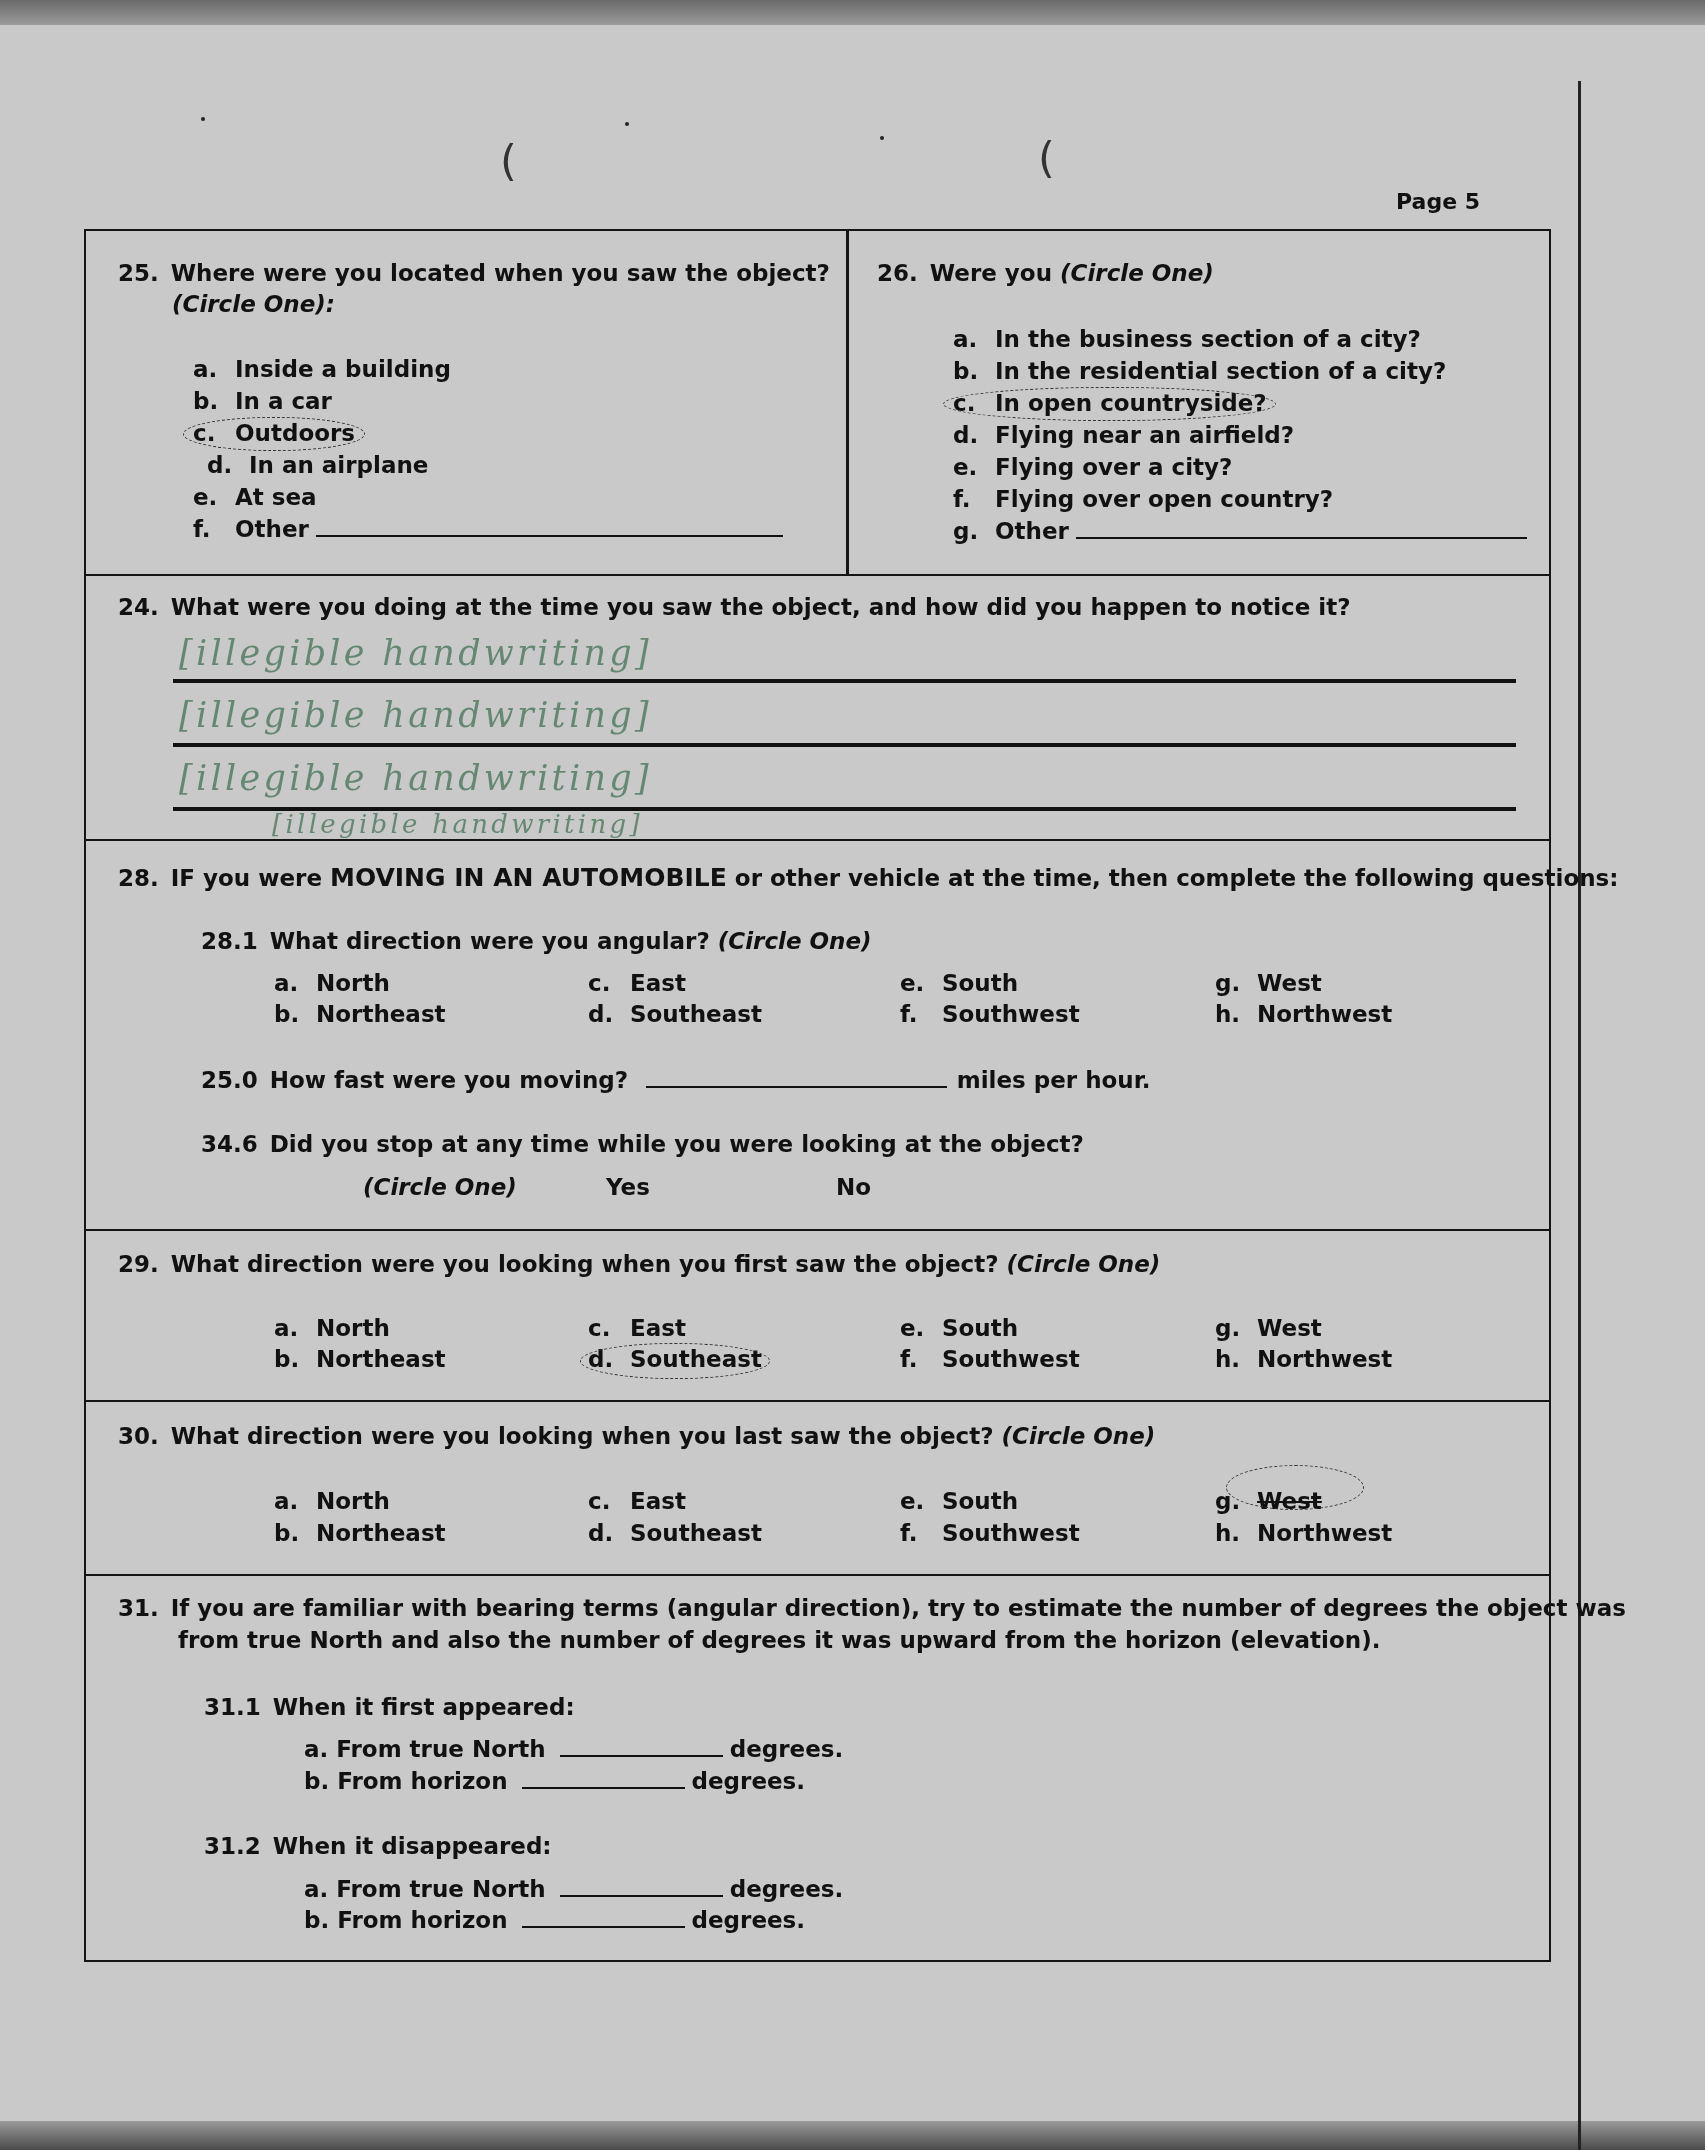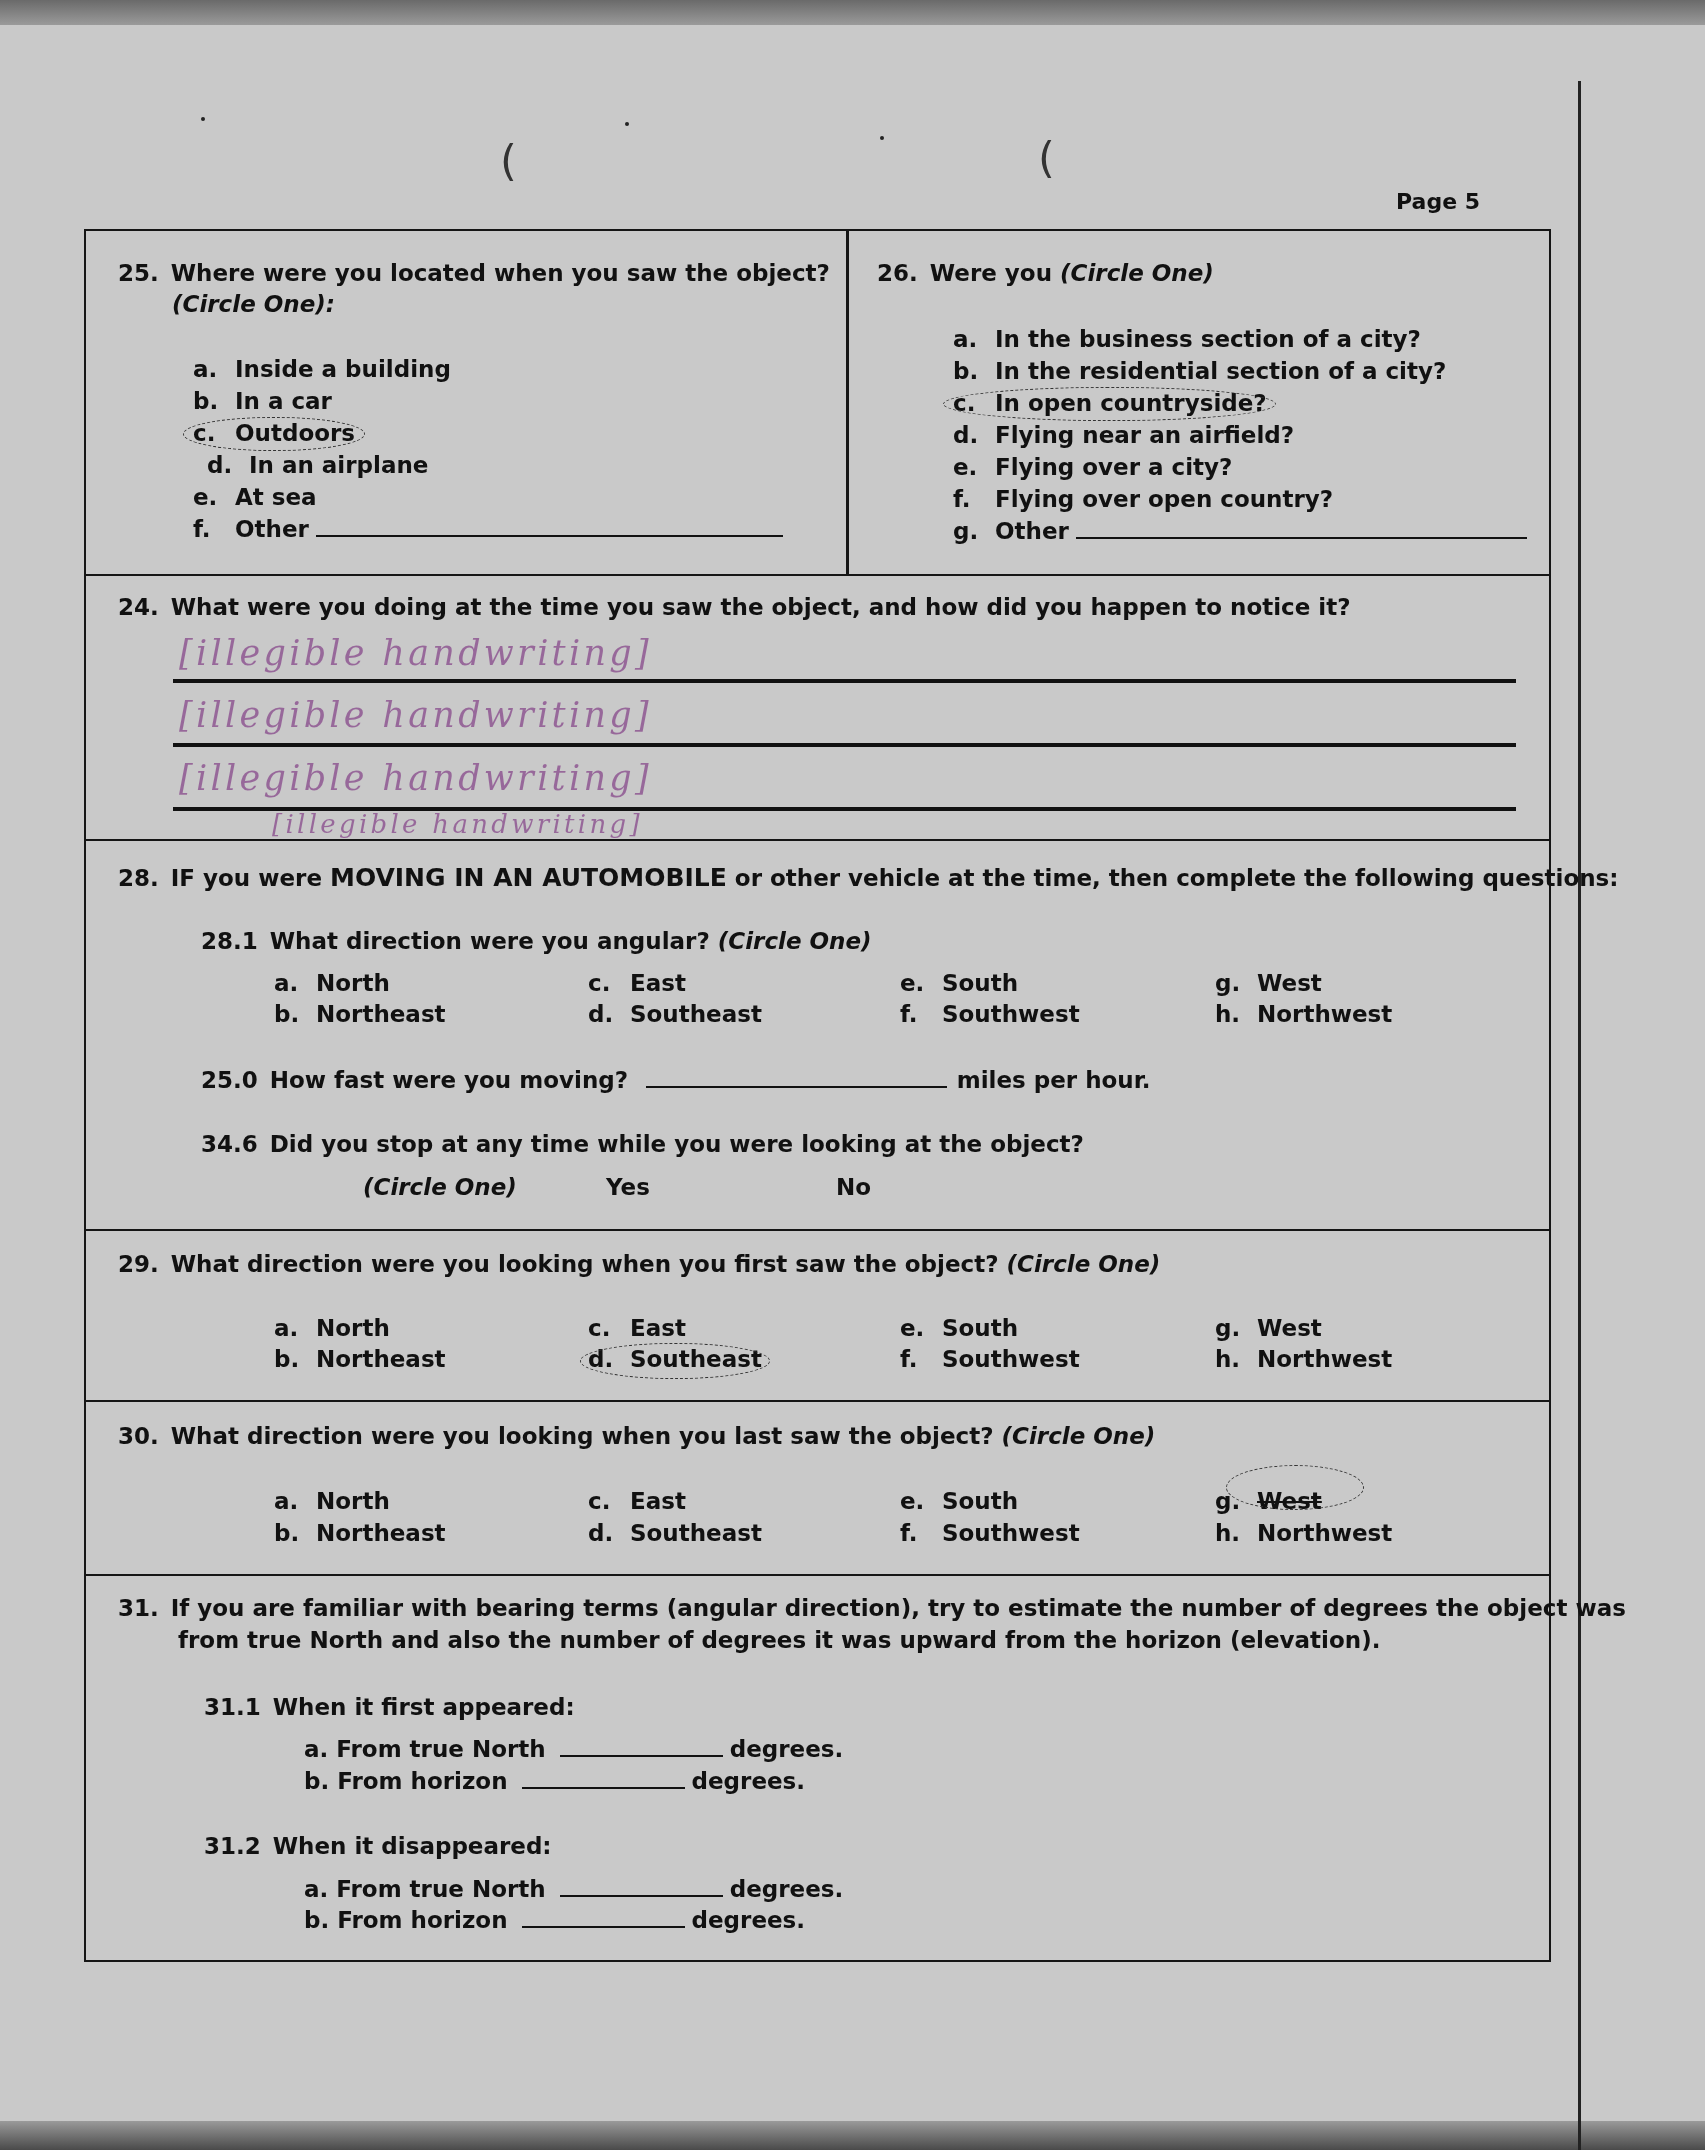--- a/index.html
+++ b/index.html
@@ -17,21 +17,21 @@
   .divider-v { position:absolute; left:846px; top:229px; width:2.7px; height:345px; background:#151515; }
   .q { position:absolute; font-size:23px; font-weight:bold; white-space:nowrap; }
   .q .num { display:inline-block; margin-right:12px; }
   .q i { font-style:italic; }
   .opt { position:absolute; font-size:23px; font-weight:bold; white-space:nowrap; }
   .opt .letter { display:inline-block; width:42px; }
   .blank { display:inline-block; border-bottom:2.7px solid #111; vertical-align:baseline; height:3.3px; }
   .circled { position:absolute; border:1.6px dashed #333; border-radius:50%; }
   .struck { text-decoration:line-through; }
   .hw-line { position:absolute; left:173px; width:1343px; height:4.3px; background:#111; }
-  .hw-text { position:absolute; font-family:"DejaVu Serif", serif; font-style:italic; font-size:35px; color:#701a75; opacity:.55; white-space:nowrap; letter-spacing:3.3px; }
+  .hw-text { position:absolute; font-family:"DejaVu Serif", serif; font-style:italic; font-size:35px; color:#14532d; opacity:.55; white-space:nowrap; letter-spacing:3.3px; }
   .dot { position:absolute; width:4.3px; height:4.3px; border-radius:50%; background:#222; }
 </style>
 </head>
 <body>
 
 <div class="scan-top"></div>
 <div class="scan-bottom"></div>
 <div class="edge-right"></div>
 
 <div class="dot" style="left:201px;top:117px"></div>

